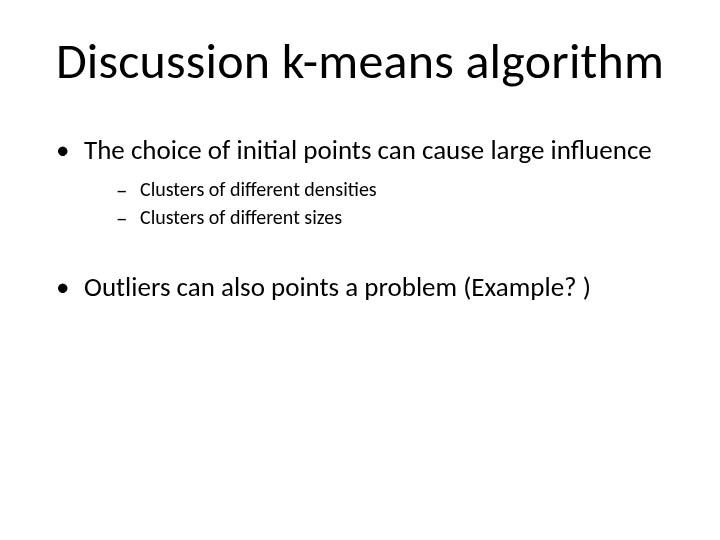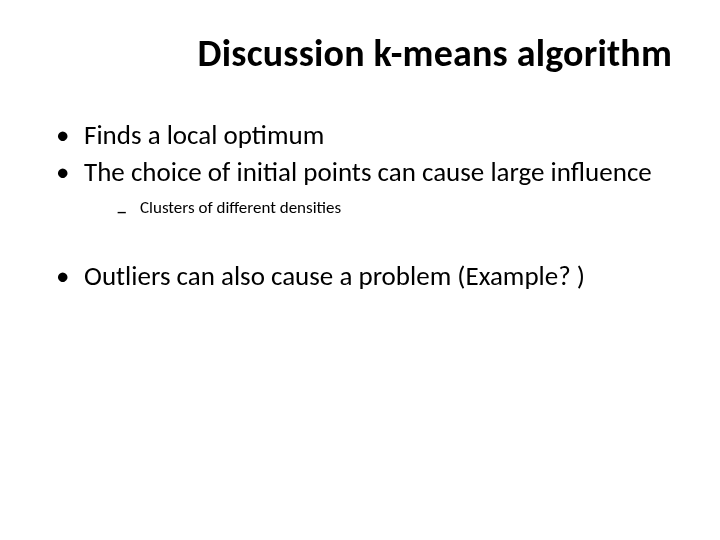--- a/index.html
+++ b/index.html
@@ -11,23 +11,23 @@
     font-family: Calibri, "Segoe UI", Arial, sans-serif;
     color: #000;
   }
   .slide {
     box-sizing: border-box;
     width: 720px;
     height: 540px;
     padding: 24px 48px 24px 48px;
   }
   .title {
-    font-size: 38px;
-    font-weight: 700;
-    text-align: right;
+    font-size: 50px;
+    font-weight: 400;
+    text-align: center;
     margin: 6px 0 42px 0;
     letter-spacing: 0.2px;
   }
   ul.level1 {
     list-style: none;
     padding: 0;
     margin: 0 0 0 8px;
   }
   ul.level1 > li {
     position: relative;
@@ -43,21 +43,21 @@
     top: 0;
     font-size: 27px;
   }
   ul.level2 {
     list-style: none;
     padding: 0;
     margin: 8px 0 0 32px;
   }
   ul.level2 > li {
     position: relative;
-    font-size: 17px;
+    font-size: 20px;
     line-height: 1.3;
     padding-left: 24px;
     margin-bottom: 2px;
   }
   ul.level2 > li::before {
     content: "–";
     position: absolute;
     left: 0;
     top: 0;
     font-size: 23px;
@@ -67,32 +67,32 @@
   }
 </style>
 </head>
 <body>
 
 <div class="slide">
   <div class="title">Discussion k-means algorithm</div>
 
   <ul class="level1">
     <li>
-      <span>Finds a local optimum</span>
-    </li>
-    <li>
       <span>The choice of initial points can cause large influence</span>
       <ul class="level2">
         <li>
           <span>Clusters of different densities</span>
+        </li>
+        <li>
+          <span>Clusters of different sizes</span>
         </li>
       </ul>
     </li>
   </ul>
 
   <div class="gap"></div>
 
   <ul class="level1">
     <li>
-      <span>Outliers can also cause a problem (Example? )</span>
+      <span>Outliers can also points a problem (Example? )</span>
     </li>
   </ul>
 </div>
 
 </body></html>

